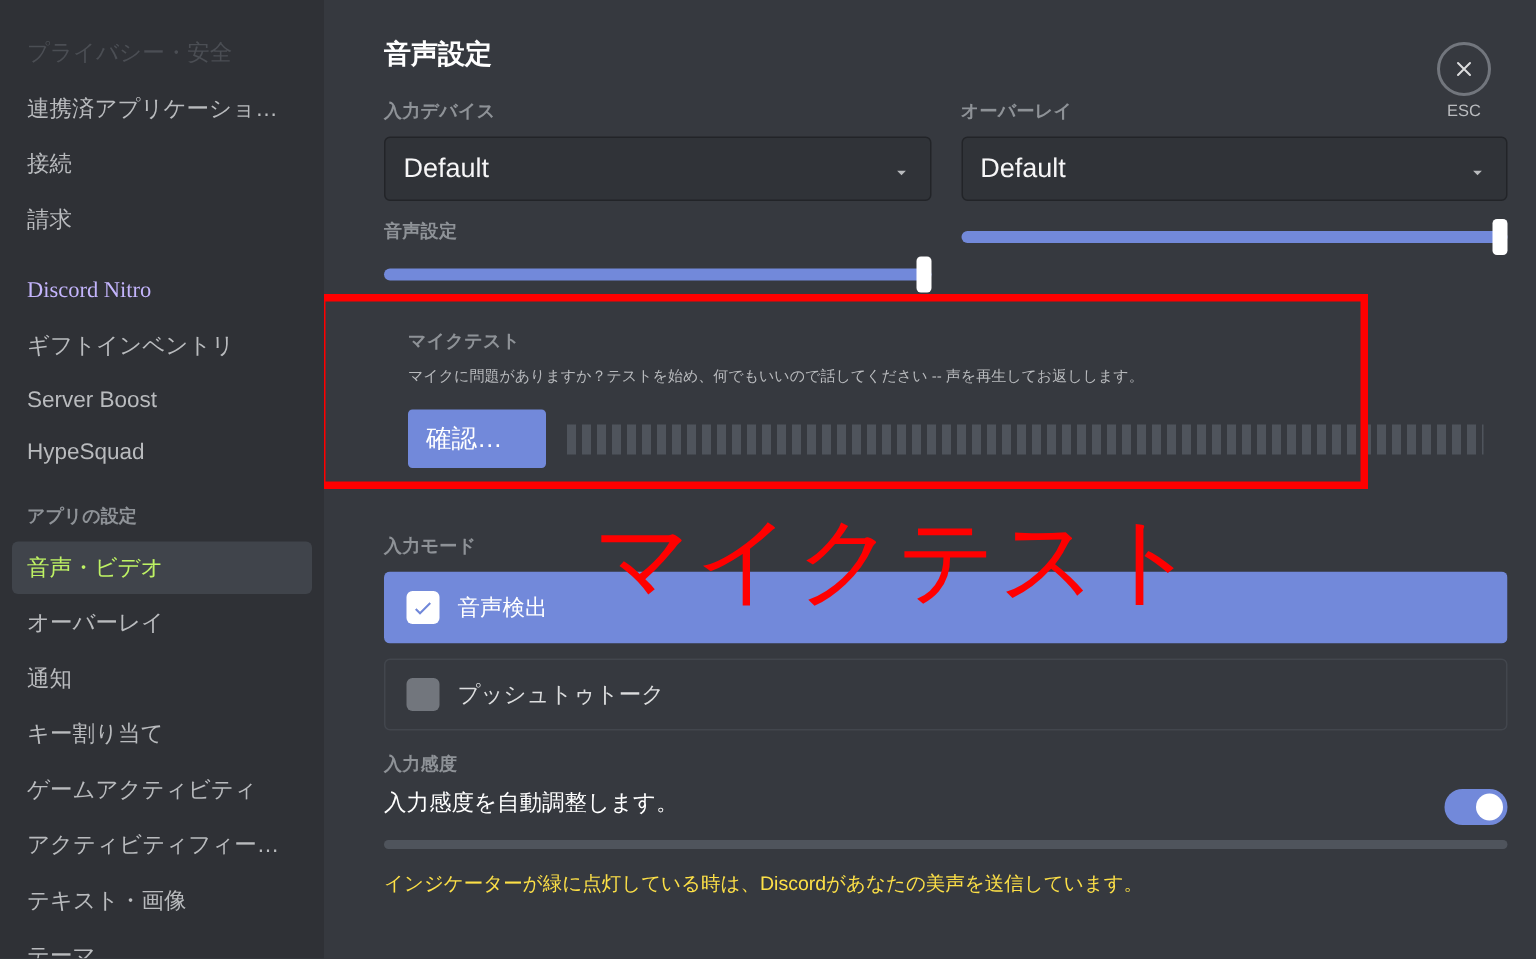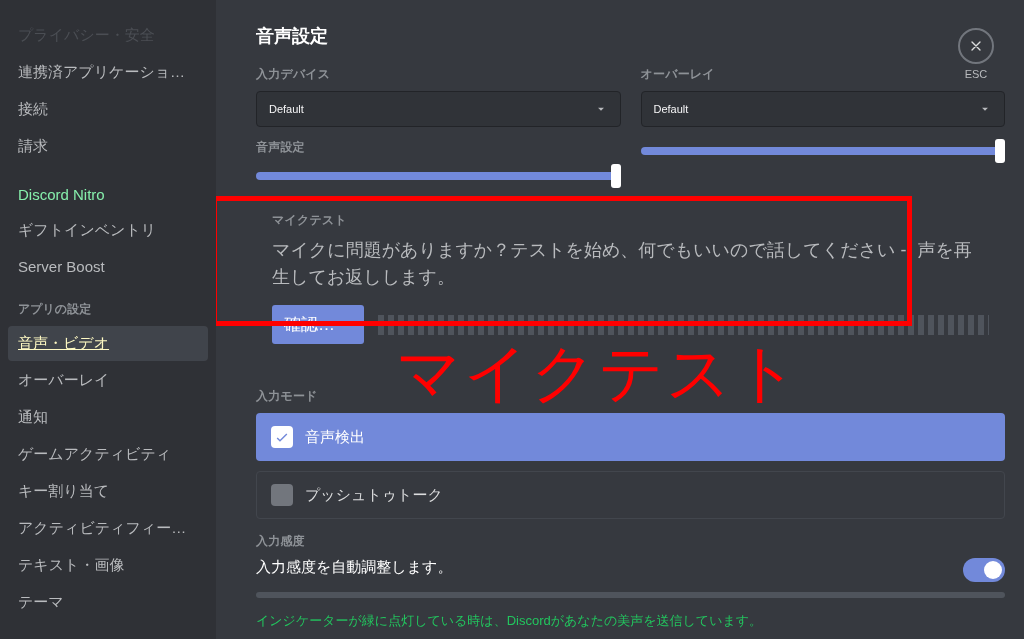--- a/index.html
+++ b/index.html
@@ -12,60 +12,60 @@
   
   .sidebar {
     width: 216px; background: #2f3136; padding: 16px 8px 8px 8px;
     height: 100%; overflow: hidden;
   }
   .side-item {
     padding: 8px 10px; margin: 2px 0; border-radius: 4px;
     color: #b9bbbe; cursor: pointer; font-size: 15px;
     white-space: nowrap; overflow: hidden; text-overflow: ellipsis;
   }
-  .side-item.active { background: #40444b; color: #fef9c3; text-decoration: underline; }
-  .side-item.nitro { color: #86efac; }
+  .side-item.active { background: #40444b; color: #bef264; }
+  .side-item.nitro { color: #c4b5fd; font-family: Liberation Serif, serif; }
   .side-heading {
     padding: 16px 10px 6px 10px; color: #8e9297;
     font-size: 12px; font-weight: bold; font-family: Liberation Serif, serif;
   }
   
   .main {
     flex: 1; padding: 24px 19px 10px 40px; position: relative; overflow: hidden;
   }
   h2 { color: #fff; font-size: 18px; font-weight: 600; margin-bottom: 18px; }
   .row { display: flex; gap: 20px; margin-bottom: 12px; justify-content: flex-end; }
   .col { flex: 1; }
   .label {
     font-size: 12px; color: #8e9297; font-weight: 600; margin-bottom: 8px;
     letter-spacing: 0.2px;
   }
   .select {
     background: #303338; border: 1px solid #222428; border-radius: 4px;
     padding: 10px 12px; display: flex; justify-content: space-between;
-    align-items: center; color: #f6f6f7; font-size: 11px; cursor: pointer;
+    align-items: center; color: #f6f6f7; font-size: 18px; cursor: pointer;
   }
   .chevron { width: 14px; height: 14px; }
   .chevron svg { width: 14px; height: 14px; fill: #b9bbbe; }
   .slider {
     position: relative; height: 24px; display: flex; align-items: center;
   }
   .slider-track {
     height: 8px; background: #7289da; border-radius: 4px; flex: 1;
   }
   .slider-thumb {
     position: absolute; right: 0; top: 0; width: 10px; height: 24px;
     background: #fff; border-radius: 3px;
   }
   
   .mic-test {
     padding: 12px 16px 18px 16px; margin-top: 6px;
   }
   .mic-test .desc {
-    color: #b9bbbe; font-size: 18px; line-height: 1.5; margin-bottom: 14px;
+    color: #b9bbbe; font-size: 10px; line-height: 1.5; margin-bottom: 14px;
   }
   .mic-test .btn-row { display: flex; align-items: center; gap: 14px; }
   .mic-btn {
     background: #7289da; color: #fff; border: none; border-radius: 3px;
     padding: 8px 12px; font-size: 17px; cursor: pointer;
     white-space: nowrap; max-width: 92px; overflow: hidden; text-overflow: ellipsis;
   }
   .mic-meter {
     flex: 1; height: 20px;
     background: repeating-linear-gradient(
@@ -103,21 +103,21 @@
     width: 42px; height: 24px; background: #7289da; border-radius: 12px;
     position: relative; cursor: pointer;
   }
   .toggle-knob {
     position: absolute; right: 3px; top: 3px; width: 18px; height: 18px;
     background: #fff; border-radius: 50%;
   }
   .sens-bar {
     height: 6px; background: #4f545c; border-radius: 3px; margin-top: 10px;
   }
-  .hint { color: #22c55e; font-size: 13px; margin-top: 14px; }
+  .hint { color: #fde047; font-size: 13px; margin-top: 14px; }
   
   .close-wrap {
     position: absolute; right: 30px; top: 28px; text-align: center;
     color: #b9bbbe; font-size: 11px;
   }
   .close-btn {
     width: 36px; height: 36px; border: 2px solid #72767d; border-radius: 50%;
     display: flex; align-items: center; justify-content: center; cursor: pointer;
     margin-bottom: 4px;
   }
@@ -128,27 +128,28 @@
 
 <div class="sidebar">
   <div class="side-item" style="color:#4b4e54">プライバシー・安全</div>
   <div class="side-item">連携済アプリケーショ…</div>
   <div class="side-item">接続</div>
   <div class="side-item">請求</div>
 
   <div class="side-item nitro" style="margin-top:14px">Discord Nitro</div>
   <div class="side-item">ギフトインベントリ</div>
   <div class="side-item">Server Boost</div>
+  <div class="side-item">HypeSquad</div>
 
   <div class="side-heading">アプリの設定</div>
   <div class="side-item active">音声・ビデオ</div>
   <div class="side-item">オーバーレイ</div>
   <div class="side-item">通知</div>
+  <div class="side-item">キー割り当て</div>
   <div class="side-item">ゲームアクティビティ</div>
-  <div class="side-item">キー割り当て</div>
   <div class="side-item">アクティビティフィー…</div>
   <div class="side-item">テキスト・画像</div>
   <div class="side-item">テーマ</div>
 
 </div>
 
 <div class="main">
 
   <h2>音声設定</h2>
 

